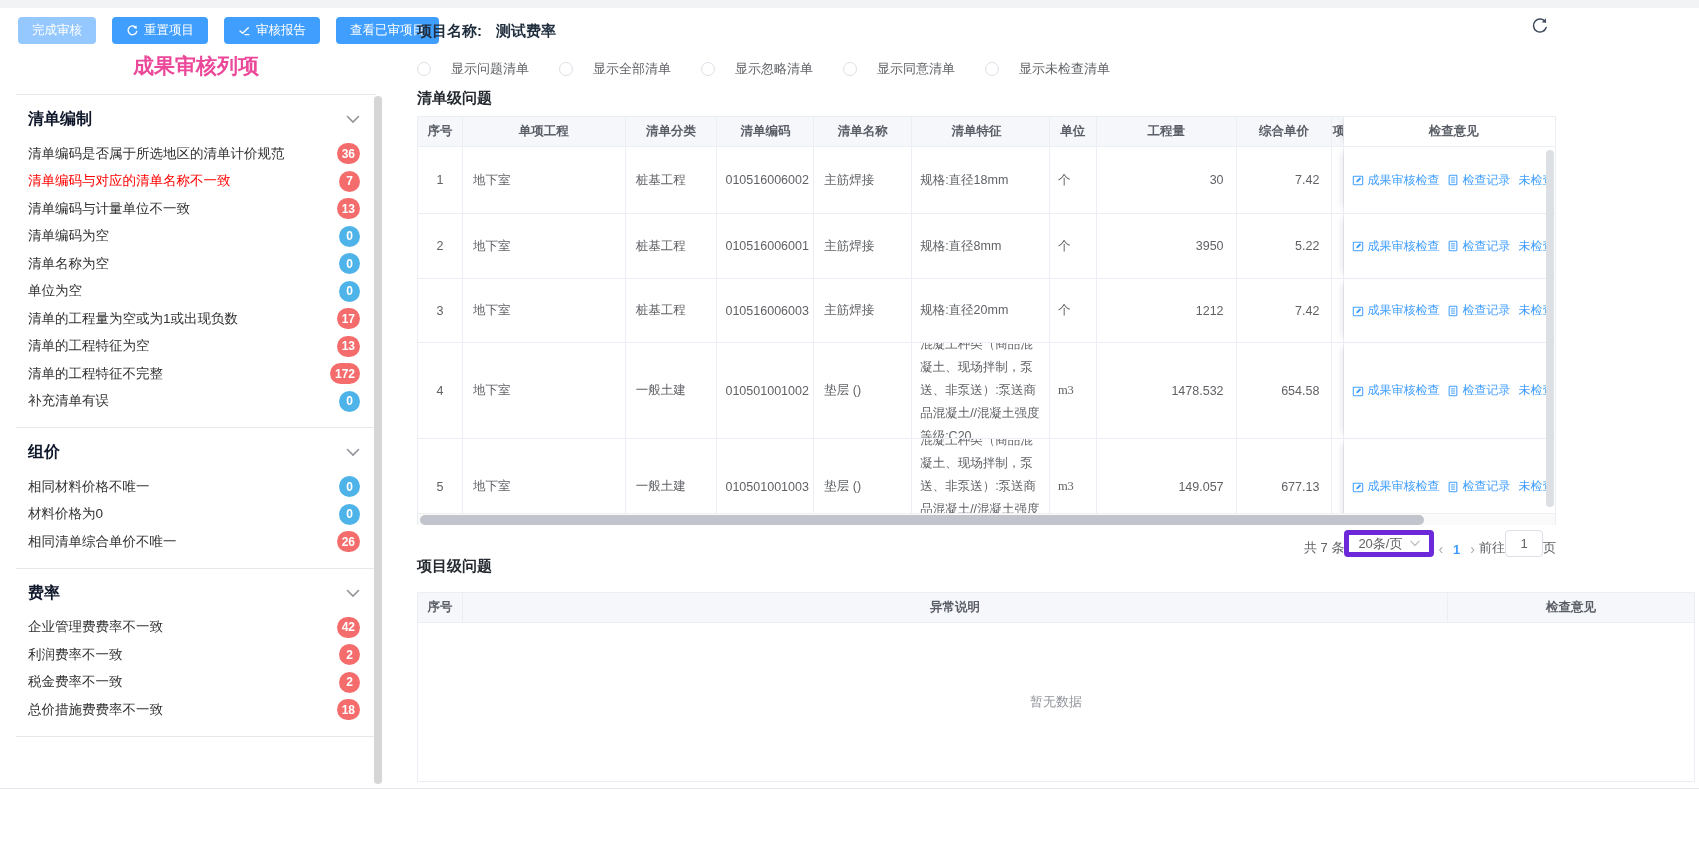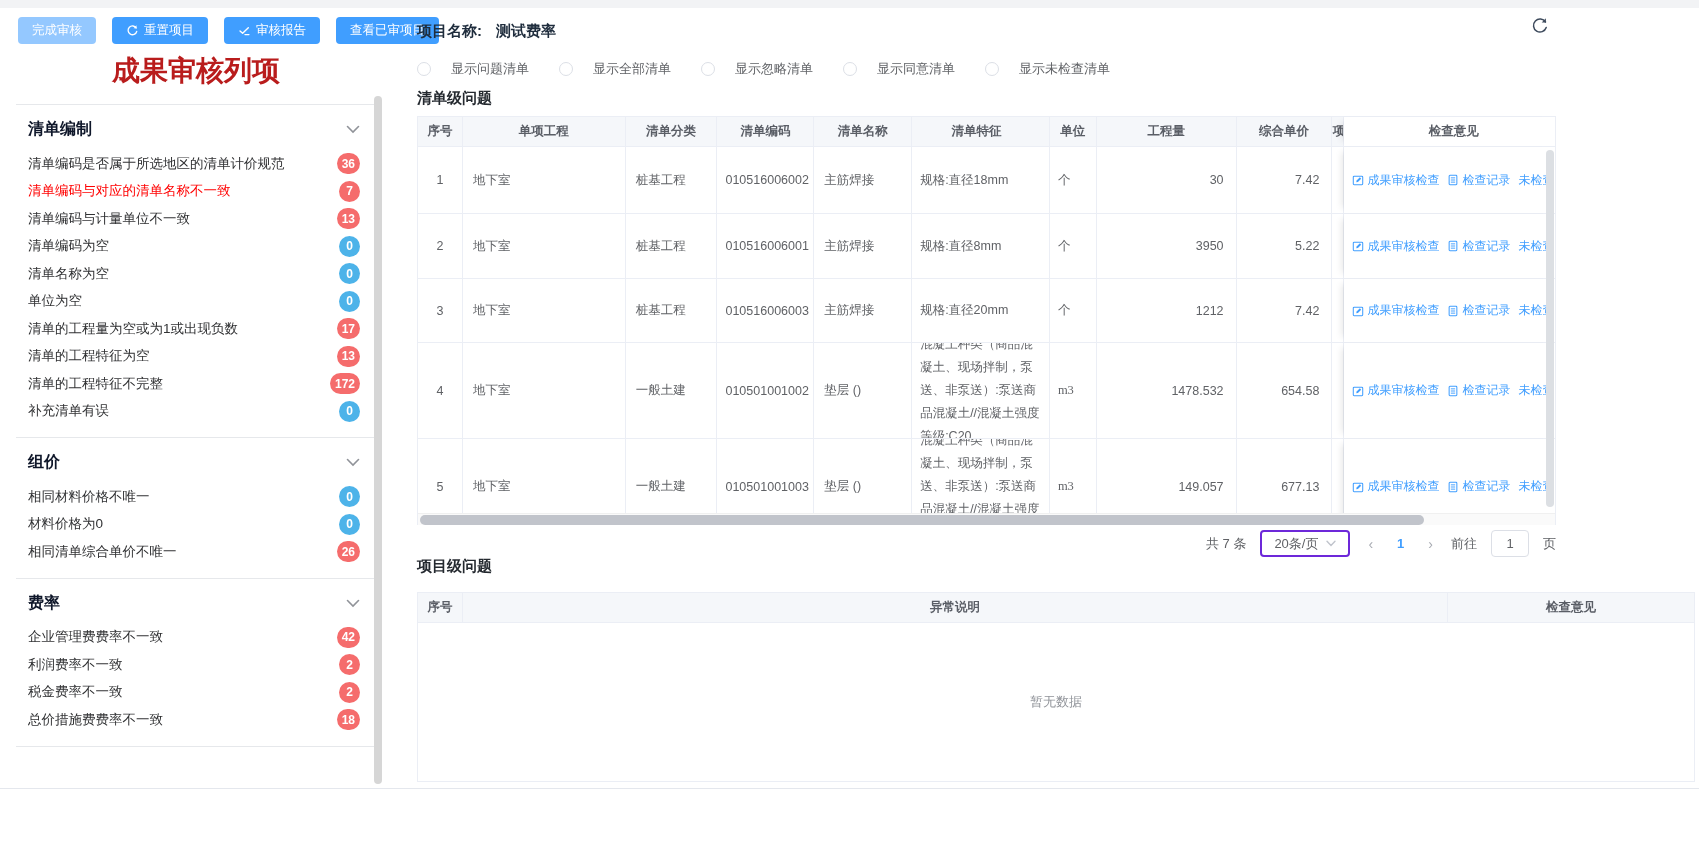--- a/index.html
+++ b/index.html
@@ -13,21 +13,21 @@
   .toolbar { position:absolute; left:18px; top:17px; display:flex; gap:16px; }
   .btn { height:27px; border:none; border-radius:4px; color:#fff; font-size:12.5px; display:inline-flex; align-items:center; justify-content:center; gap:5px; padding:0 14px; cursor:pointer; font-family:inherit; }
   .btn.primary { background:#409EFF; }
   .btn.light { background:#94c8ff; }
   .btn svg { display:block; }
 
   .hdr-refresh { position:absolute; left:1530px; top:16px; width:20px; height:20px; cursor:pointer; }
 
   
   .sidebar { position:absolute; left:10px; top:46px; width:372px; height:742px; background:#fff; overflow:hidden; }
-  .sb-title { text-align:center; font-size:28px; font-weight:600; color:#b91c1c; padding:6px 0 14px; }
+  .sb-title { text-align:center; font-size:21px; font-weight:600; color:#ec4899; padding:6px 0 14px; }
   .sb-divider { border:none; border-top:1px solid #e6e8eb; margin:0 6px; }
   .sb-sec-head { display:flex; align-items:center; justify-content:space-between; padding:14px 22px 10px 18px; }
   .sb-sec-title { font-size:16px; font-weight:600; color:#0f172a; }
   .sb-items { padding-bottom:12px; }
   .sb-item { display:flex; align-items:center; justify-content:space-between; height:27.5px; padding:0 22px 0 18px; cursor:pointer; }
   .sb-item .lbl { font-size:13.5px; color:#303133; }
   .sb-item.selected .lbl { color:#ff0000; }
   .badge { min-width:21px; height:21px; border-radius:11px; padding:0 5px; color:#fff; font-size:12px; font-weight:700; display:inline-flex; align-items:center; justify-content:center; }
   .badge.danger { background:#f56c6c; }
   .badge.info { background:#4db3e9; }
@@ -63,22 +63,22 @@
   .thead .c-proj,.thead .c-cat,.thead .c-code,.thead .c-name,.thead .c-feat,.thead .c-unit { padding-left:0; }
   .thead .c-qty,.thead .c-price { padding-right:0; justify-content:center; }
   .t1-body { height:366px; overflow:hidden; }
   .r1{height:67px;} .r2{height:65px;} .r3{height:64px;} .r4{height:96px;} .r5{height:96px;}
   .lnk { color:#409EFF; font-size:12px; text-decoration:none; display:inline-flex; align-items:center; gap:3px; cursor:pointer; }
   .t1-vscroll { position:absolute; right:1px; top:33px; width:8px; height:357px; background:#dcdfe3; border-radius:4px; }
   .t1-hscroll { position:relative; height:12px; background:#fafafa; border-top:1px solid #f0f0f0; }
   .t1-hthumb { position:absolute; left:2px; top:1px; width:1004px; height:10px; background:#c1c4cb; border-radius:5px; }
 
   
-  .pager { position:absolute; top:530px; left:417px; width:1139px; display:flex; justify-content:flex-end; align-items:center; gap:14px; font-size:13px; color:#606266; }
-  .psel { width:90px; height:27px; border:2px solid #6d28d9; border-radius:4px; display:inline-flex; align-items:center; justify-content:center; gap:8px; color:#606266; cursor:pointer; background:#fff; }
+  .pager { position:absolute; top:530px; left:417px; width:1139px; display:flex; justify-content:flex-end; align-items:flex-end; font-size:13px; color:#606266; }
+  .psel { width:90px; height:27px; border:5px solid #6d28d9; border-radius:4px; display:inline-flex; align-items:center; justify-content:center; gap:8px; color:#606266; cursor:pointer; background:#fff; }
   .psel .chev { color:#c0c4cc; font-size:11px; }
   .parrow { color:#a8abb2; font-size:14px; cursor:pointer; padding:0 4px; }
   .pcur { color:#409EFF; font-weight:600; padding:0 6px; cursor:pointer; }
   .pgoto-input { width:38px; height:27px; border:1px solid #dcdfe6; border-radius:4px; text-align:center; font-size:13px; color:#606266; font-family:inherit; outline:none; }
 
   
   .t2 { position:absolute; left:417px; top:592px; width:1278px; border:1px solid #ebeef5; }
   .t2 .c2-seq{width:45px; justify-content:center;}
   .t2 .c2-desc{width:985px; justify-content:center;}
   .t2 .c2-check{width:246px; border-right:none; justify-content:center;}

